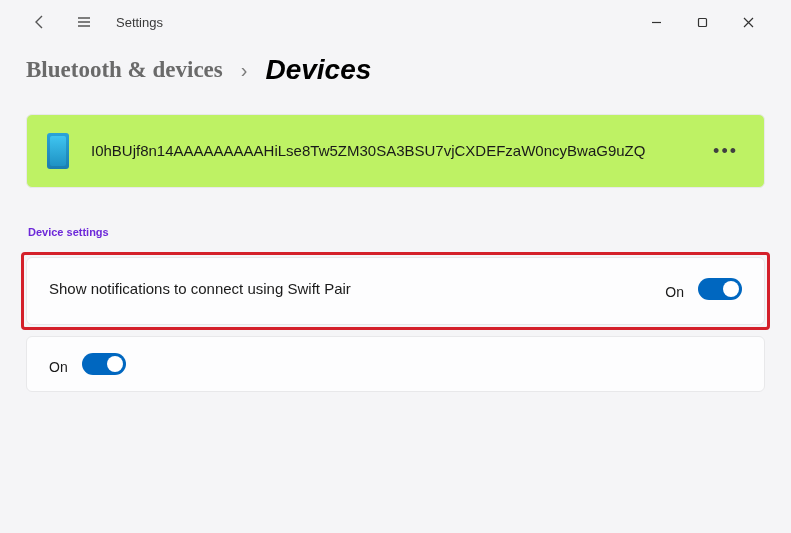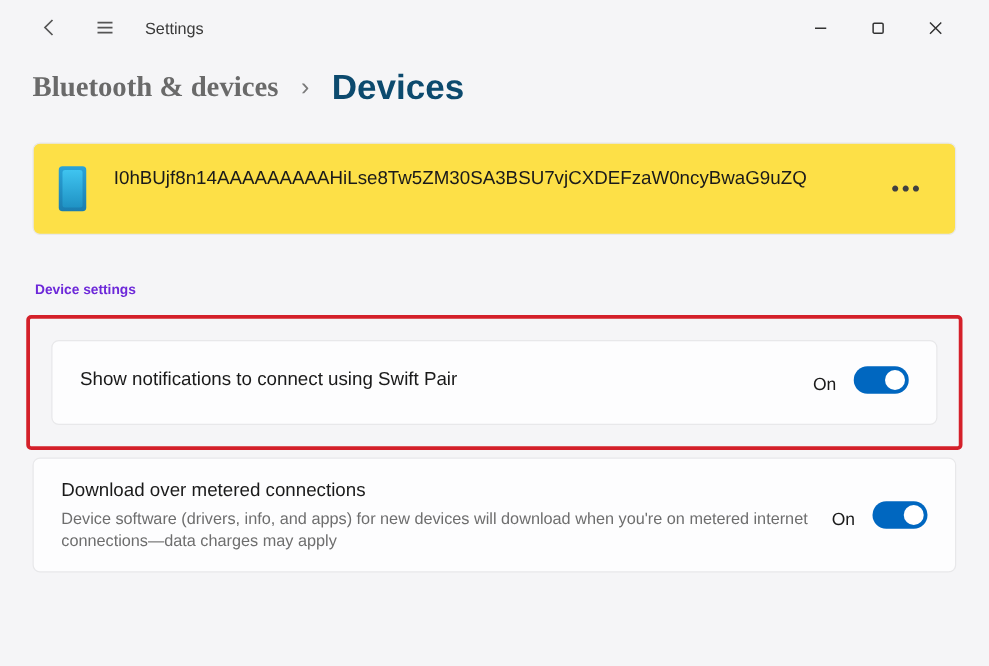--- a/index.html
+++ b/index.html
@@ -32,28 +32,29 @@
     display:flex; align-items:center; justify-content:center;
     border:none; background:transparent; color:#333;
   }
   .win-btn svg { width:11px; height:11px; stroke: currentColor; fill:none; stroke-width:1.2; }
 
   .content { padding: 4px 26px 10px 26px; }
 
   .breadcrumb { display:flex; align-items:center; gap: 18px; margin-top: 6px; margin-bottom: 28px; }
   .bc-parent { font-size: 23px; font-weight: 600; color: #6a6a6a; font-family: Liberation Serif, serif; }
   .bc-sep { font-size: 20px; color: #7a7a7a; }
-  .bc-current { font-size: 28px; font-weight: 600; color: #0c4a6e; }
+  .bc-current { font-size: 28px; font-weight: 600; color: #000000; font-style: italic; }
 
   .card {
-    background: #fde047;
+    background: #bef264;
     border: 1px solid #e8e8ea;
     border-radius: 6px;
     padding: 18px 20px;
     display: flex;
+    align-items: center;
     gap: 22px;
     margin-bottom: 12px;
   }
   .device-icon {
     width: 22px; height: 36px;
     border-radius: 3px;
     background: linear-gradient(180deg, #2aa3d8 0%, #1b7db0 100%);
     flex-shrink: 0;
     position: relative;
   }
@@ -90,21 +91,21 @@
   }
   .toggle::after {
     content:""; position:absolute; right:3px; top:3px;
     width:16px; height:16px; border-radius:50%;
     background:#fff;
   }
 
   .highlight-box {
     border: 3px solid #d4202a;
     border-radius: 4px;
-    padding: 17px;
+    padding: 2px;
     margin: 0 -5px 6px -5px;
   }
   .highlight-box .setting-card {
     margin-bottom: 0;
     border: 1px solid #e8e8ea;
     padding: 20px 22px 24px 22px;
   }
 </style>
 </head>
 <body>
@@ -168,23 +169,19 @@
         <div class="setting-title">Show notifications to connect using Swift Pair</div>
       </div>
       <div class="toggle-wrap">
         <span class="toggle-label">On</span>
         <button class="toggle"></button>
       </div>
     </div>
   </div>
 
   <div class="setting-card">
-    <div class="setting-text">
-      <div class="setting-title">Download over metered connections</div>
-      <div class="setting-desc">Device software (drivers, info, and apps) for new devices will download when you're on metered internet connections—data charges may apply</div>
-    </div>
     <div class="toggle-wrap">
       <span class="toggle-label">On</span>
       <button class="toggle"></button>
     </div>
   </div>
 
 </div>
 
 </body></html>

